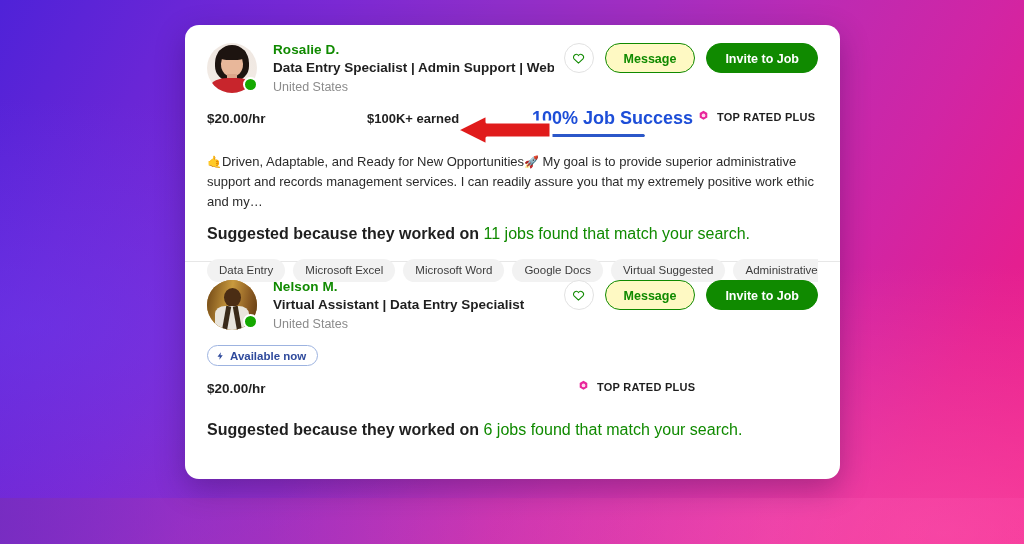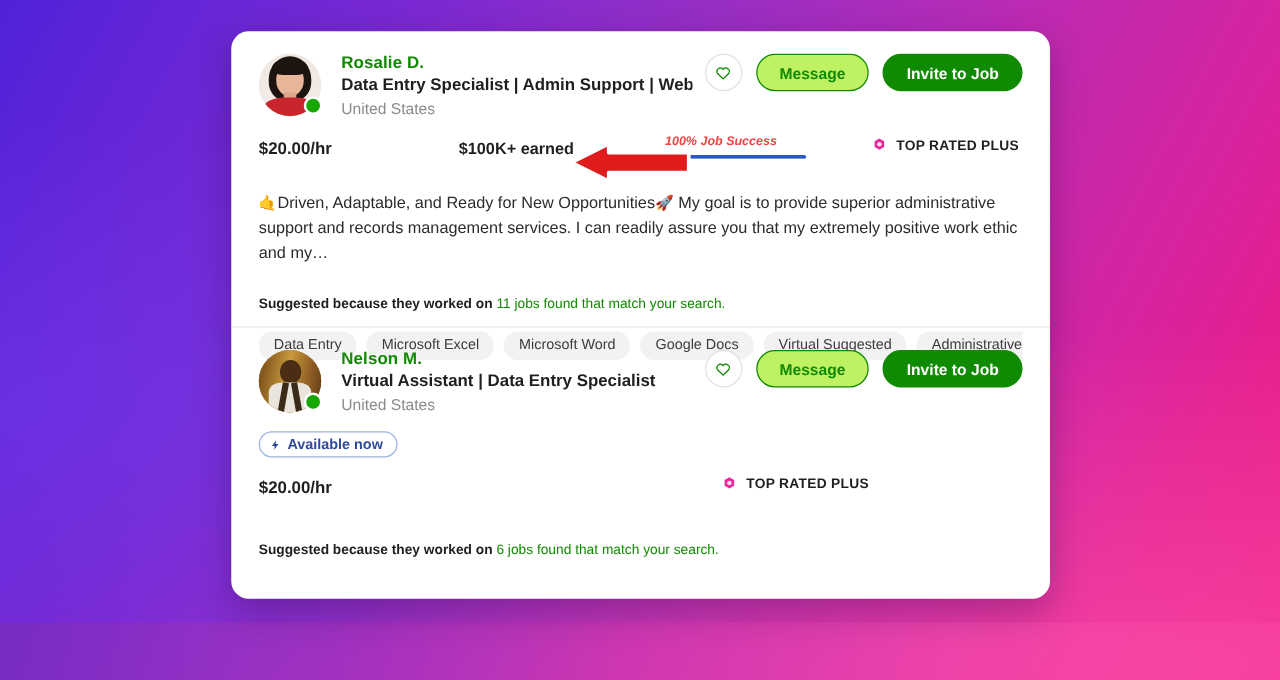--- a/index.html
+++ b/index.html
@@ -199,21 +199,21 @@
     font-weight: 700;
     padding: 0 18px;
     height: 30px;
     line-height: 30px;
     cursor: pointer;
     white-space: nowrap;
     box-sizing: border-box;
   }
   .btn-msg {
     color: #108a00;
-    background: #bef264;
+    background: #fef9c3;
     border: 1.4px solid #108a00;
   }
   .btn-invite {
     color: #fff;
     background: #108a00;
     border: 1.4px solid #108a00;
   }
 
   
   .avail {
@@ -253,25 +253,24 @@
     color: #1f1f1f;
     flex: 0 0 auto;
     width: 165px;
     padding-top: 3px;
   }
   .jsgroup {
     flex: 0 0 auto;
     width: 120px;
   }
   .jslabel {
-    font-size: 10px;
-    font-weight: 700;
-    color: #ef4444;
+    font-size: 18px;
+    font-weight: 700;
+    color: #1d4ed8;
     white-space: nowrap;
-    font-style: italic;
   }
   .jsbar {
     margin-top: 5px;
     height: 3px;
     width: 113px;
     border-radius: 2px;
     background: #e0e0e0;
     overflow: hidden;
   }
   .jsfill {
@@ -296,22 +295,22 @@
 
   
   .desc {
     margin-top: 14px;
     font-size: 13px;
     line-height: 20px;
     color: #2b2b2b;
   }
   .emoji { font-size: 12px; }
   .suggest {
-    margin-top: 25px;
-    font-size: 11px;
+    margin-top: 13px;
+    font-size: 16px;
     font-weight: 700;
     color: #1f1f1f;
   }
   .suggest .link {
     color: #108a00;
     font-weight: 400;
   }
 
   
   .skills {

